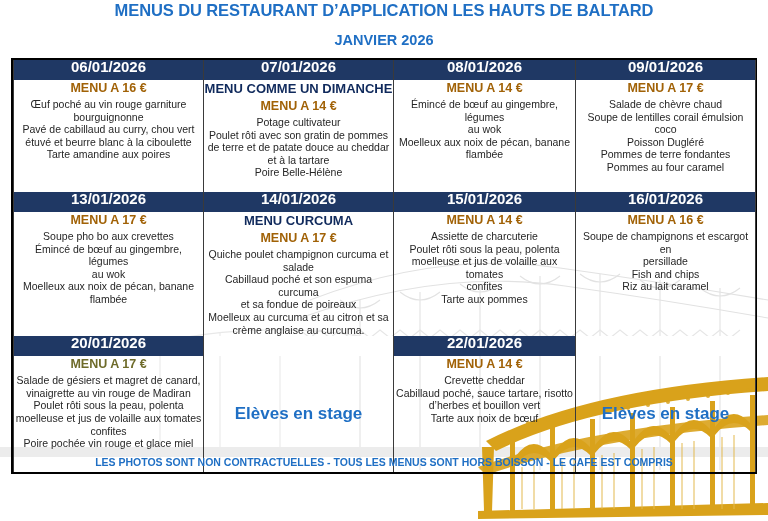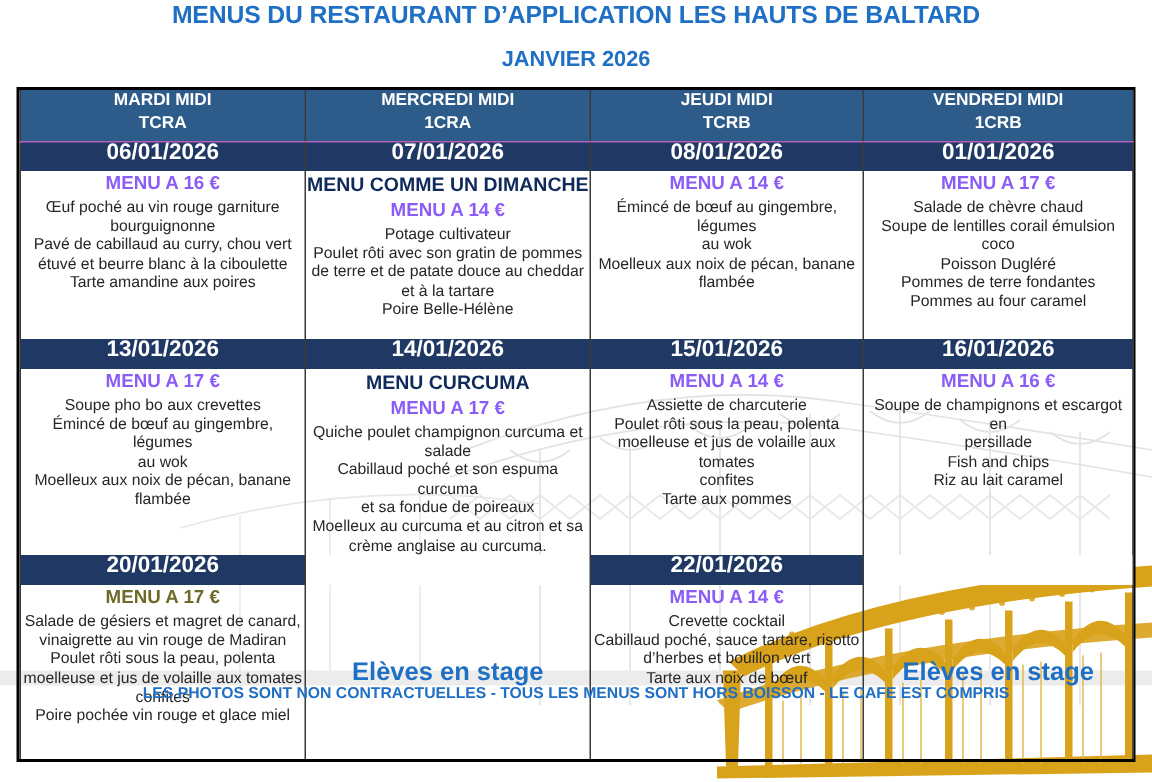--- a/index.html
+++ b/index.html
@@ -114,21 +114,21 @@
   .menucell.r3{height:116px;}
 
   .menu-special{
     color:#102A5C;
     font-weight:bold;
     font-size:13px;
     line-height:17px;
     margin-bottom:1px;
   }
   .menu-price{
-    color:#8b5cf6;
+    color:#a16207;
     font-weight:bold;
     font-size:12.5px;
     line-height:16px;
     margin-bottom:2px;
   }
   .menu-price.olive{
     color:#6E6B2A;
   }
   .menu-items{
     color:#262626;
@@ -266,44 +266,26 @@
 <div class="tablewrap">
   <table class="menus">
     <colgroup>
         <col class="c1">
         <col class="c2">
         <col class="c3">
         <col class="c4">
       </colgroup>
     <tbody>
 
-      <tr>
-        <td class="dayhead">
-          <span class="dname">MARDI MIDI</span>
-          <span class="dclass">TCRA</span>
-        </td>
-        <td class="dayhead">
-          <span class="dname">MERCREDI MIDI</span>
-          <span class="dclass">1CRA</span>
-        </td>
-        <td class="dayhead">
-          <span class="dname">JEUDI MIDI</span>
-          <span class="dclass">TCRB</span>
-        </td>
-        <td class="dayhead">
-          <span class="dname">VENDREDI MIDI</span>
-          <span class="dclass">1CRB</span>
-        </td>
-      </tr>
 
       <tr>
         <td class="datecell">06/01/2026</td>
         <td class="datecell">07/01/2026</td>
         <td class="datecell">08/01/2026</td>
-        <td class="datecell">01/01/2026</td>
+        <td class="datecell">09/01/2026</td>
       </tr>
       <tr>
         <td class="menucell r1">
 
           <div class="menu-price">MENU A 16 €</div>
           <div class="menu-items">
               <div>Œuf poché au vin rouge garniture</div>
               <div>bourguignonne</div>
               <div>Pavé de cabillaud au curry, chou vert</div>
               <div>étuvé et beurre blanc à la ciboulette</div>
@@ -416,21 +398,21 @@
               <div>Poire pochée vin rouge et glace miel</div>
             </div>
         </td>
         <td class="menucell r3 stagecell">
           <div class="stage">Elèves en stage</div>
         </td>
         <td class="menucell r3">
 
           <div class="menu-price">MENU A 14 €</div>
           <div class="menu-items">
-              <div>Crevette cocktail</div>
+              <div>Crevette cheddar</div>
               <div>Cabillaud poché, sauce tartare, risotto</div>
               <div>d’herbes et bouillon vert</div>
               <div>Tarte aux noix de bœuf</div>
             </div>
         </td>
         <td class="menucell r3 stagecell">
           <div class="stage">Elèves en stage</div>
         </td>
       </tr>
 

